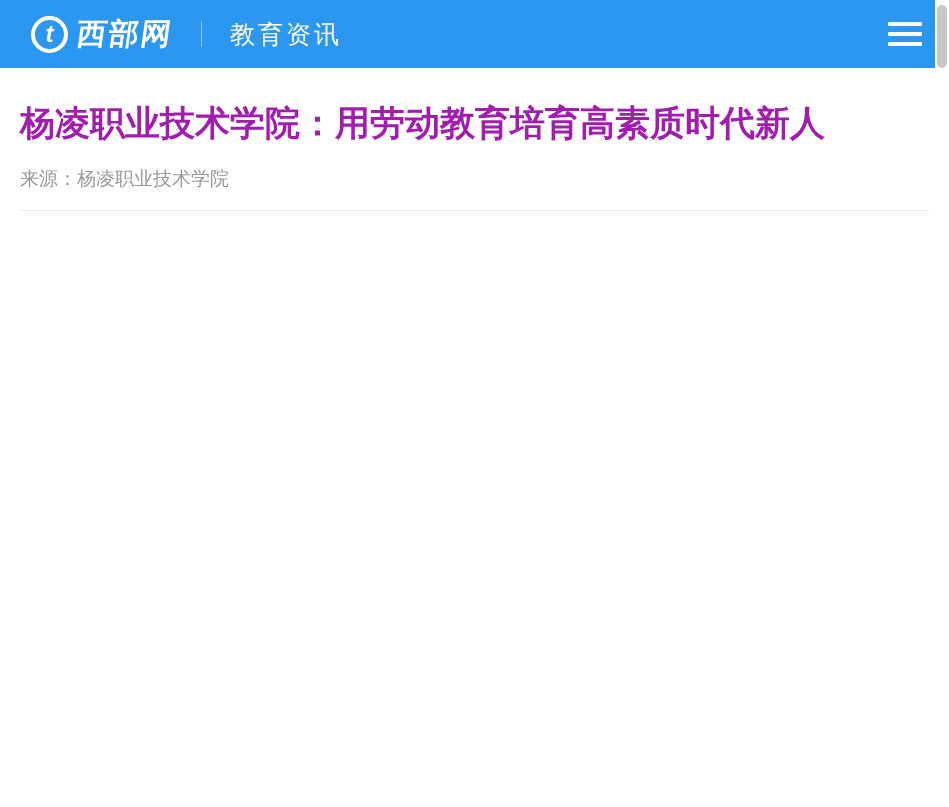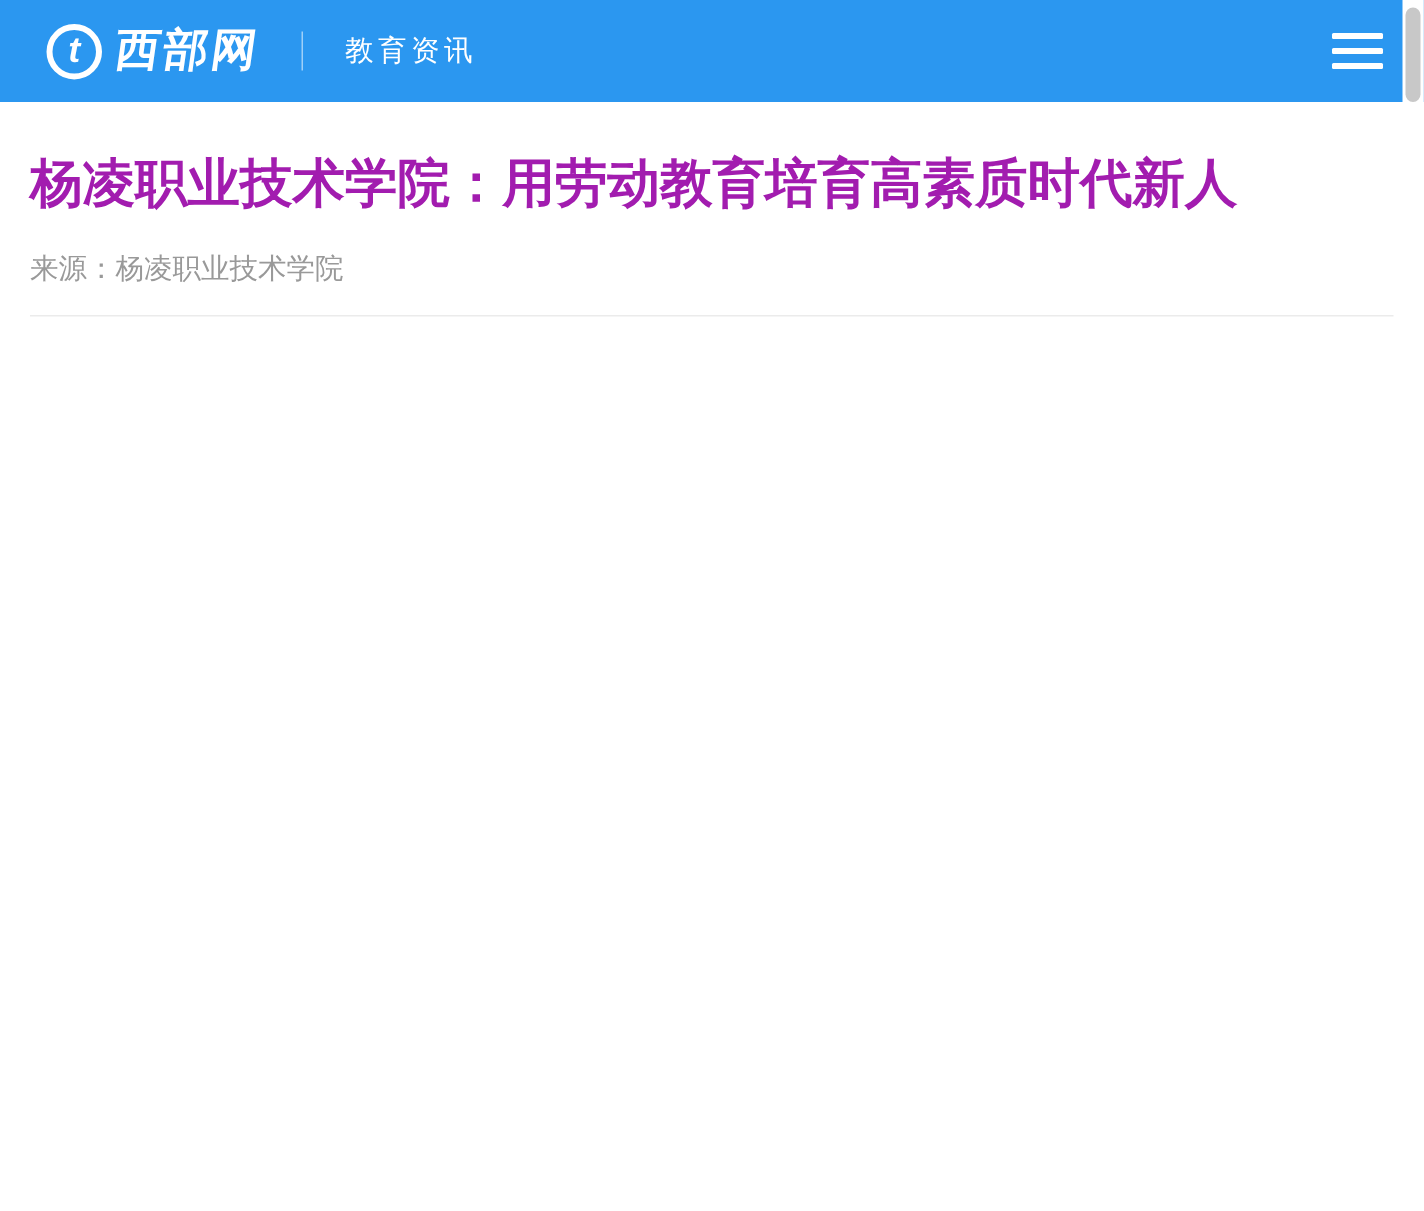--- a/index.html
+++ b/index.html
@@ -66,21 +66,21 @@
     letter-spacing: 2px;
     line-height: 1;
   }
   .header-divider {
     width: 1px; height: 26px;
     background: rgba(255,255,255,0.55);
     margin-left: 28px;
   }
   .section-label {
     color: #ffffff;
-    font-size: 19px;
+    font-size: 25px;
     letter-spacing: 3px;
     margin-left: 28px;
     cursor: pointer;
     line-height: 1;
   }
   .hamburger {
     margin-left: auto;
     margin-right: 27px;
     display: flex;
     flex-direction: column;

